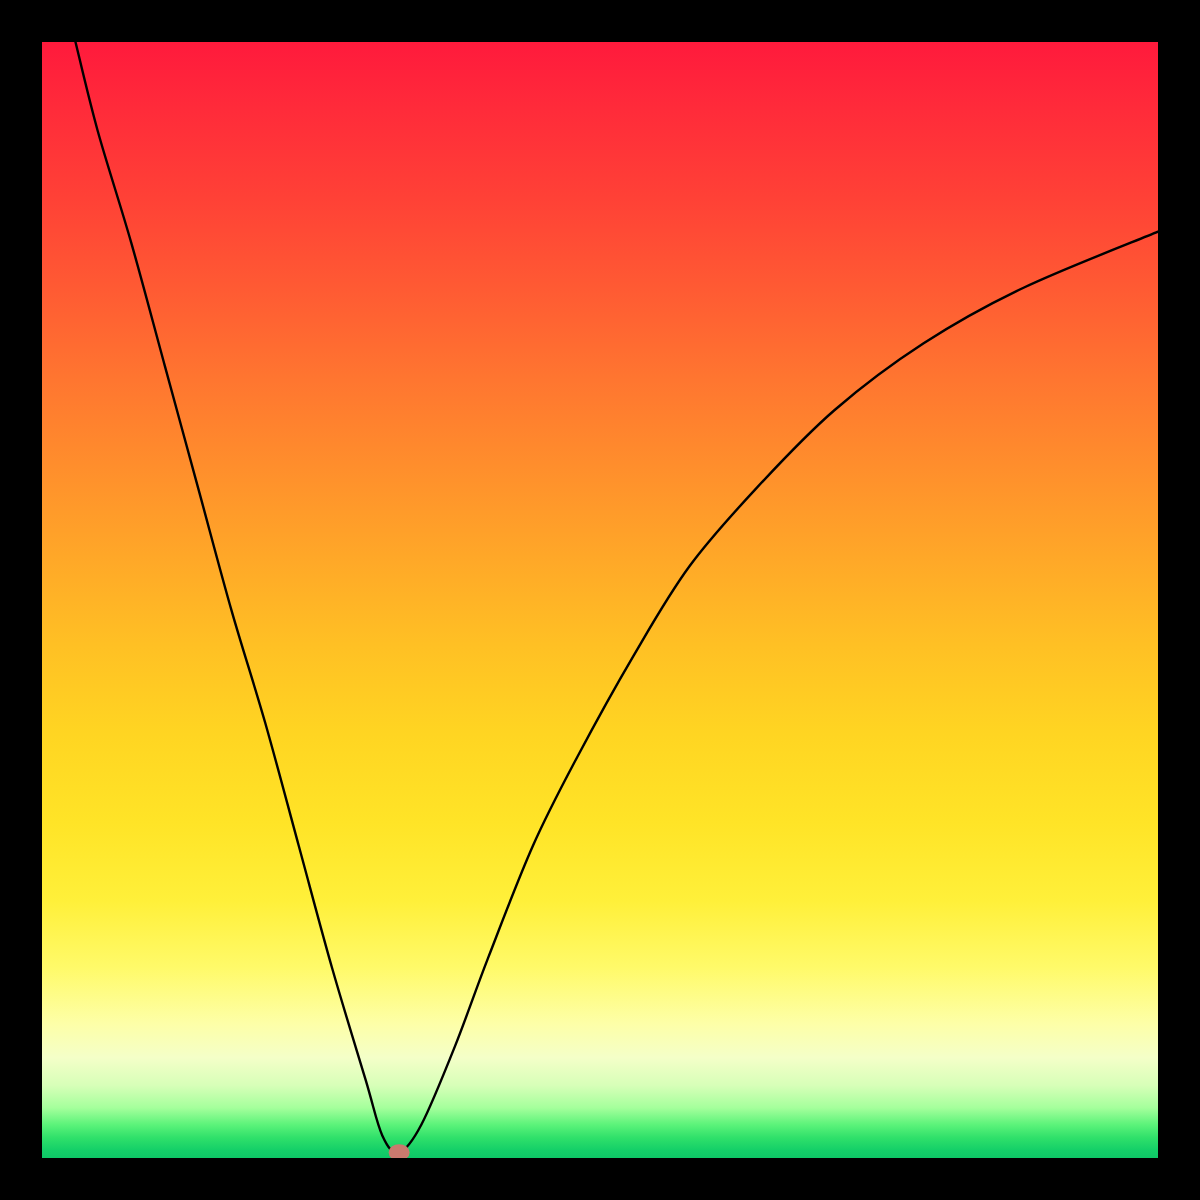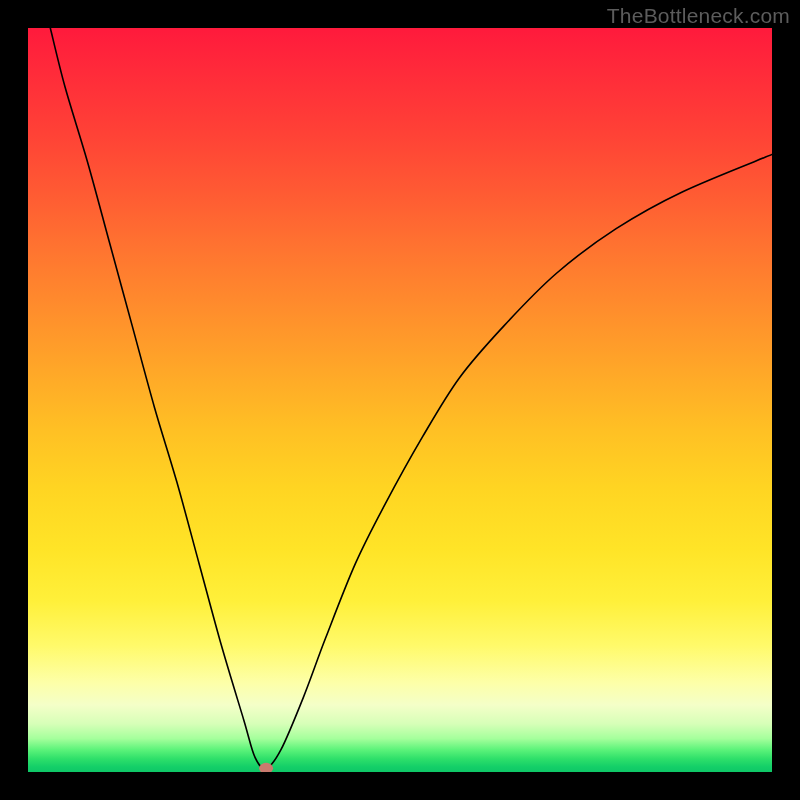--- a/index.html
+++ b/index.html
@@ -69,14 +69,13 @@
 <body>
 
 <div class="frame">
   <div class="plot-area">
     <div class="gradient-bg"></div>
     <svg class="curve-svg" viewBox="0 0 744 744" preserveAspectRatio="none">
       <path id="curve" class="curve-path" d="M 22.32 0.00 C 24.80 9.92, 31.00 37.20, 37.20 59.52 C 43.40 81.84, 52.08 107.88, 59.52 133.92 C 66.96 159.96, 74.40 188.48, 81.84 215.76 C 89.28 243.04, 96.72 270.32, 104.16 297.60 C 111.60 324.88, 119.04 353.40, 126.48 379.44 C 133.92 405.48, 141.36 427.80, 148.80 453.84 C 156.24 479.88, 163.68 508.40, 171.12 535.68 C 178.56 562.96, 186.00 591.48, 193.44 617.52 C 200.88 643.56, 210.18 673.32, 215.76 691.92 C 221.34 710.52, 223.20 721.06, 226.92 729.12 C 230.64 737.18, 233.74 741.52, 238.08 740.28 C 242.42 739.04, 246.76 733.46, 252.96 721.68 C 259.16 709.90, 267.84 688.20, 275.28 669.60 C 282.72 651.00, 288.92 632.40, 297.60 610.08 C 306.28 587.76, 317.44 558.00, 327.36 535.68 C 337.28 513.36, 345.96 497.24, 357.12 476.16 C 368.28 455.08, 381.92 430.28, 394.32 409.20 C 406.72 388.12, 417.88 368.28, 431.52 349.68 C 445.16 331.08, 460.04 314.96, 476.16 297.60 C 492.28 280.24, 509.64 261.64, 528.24 245.52 C 546.84 229.40, 566.68 214.52, 587.76 200.88 C 608.84 187.24, 628.68 176.08, 654.72 163.68 C 680.76 151.28, 729.12 132.68, 744.00 126.48"></path>
       <ellipse id="min-marker" class="marker" cx="238.08" cy="740.28" rx="7" ry="5.5"></ellipse>
     </svg>
   </div>
-  <div class="attrib">TheBottleneck.com</div>
 </div>
 
 </body></html>

